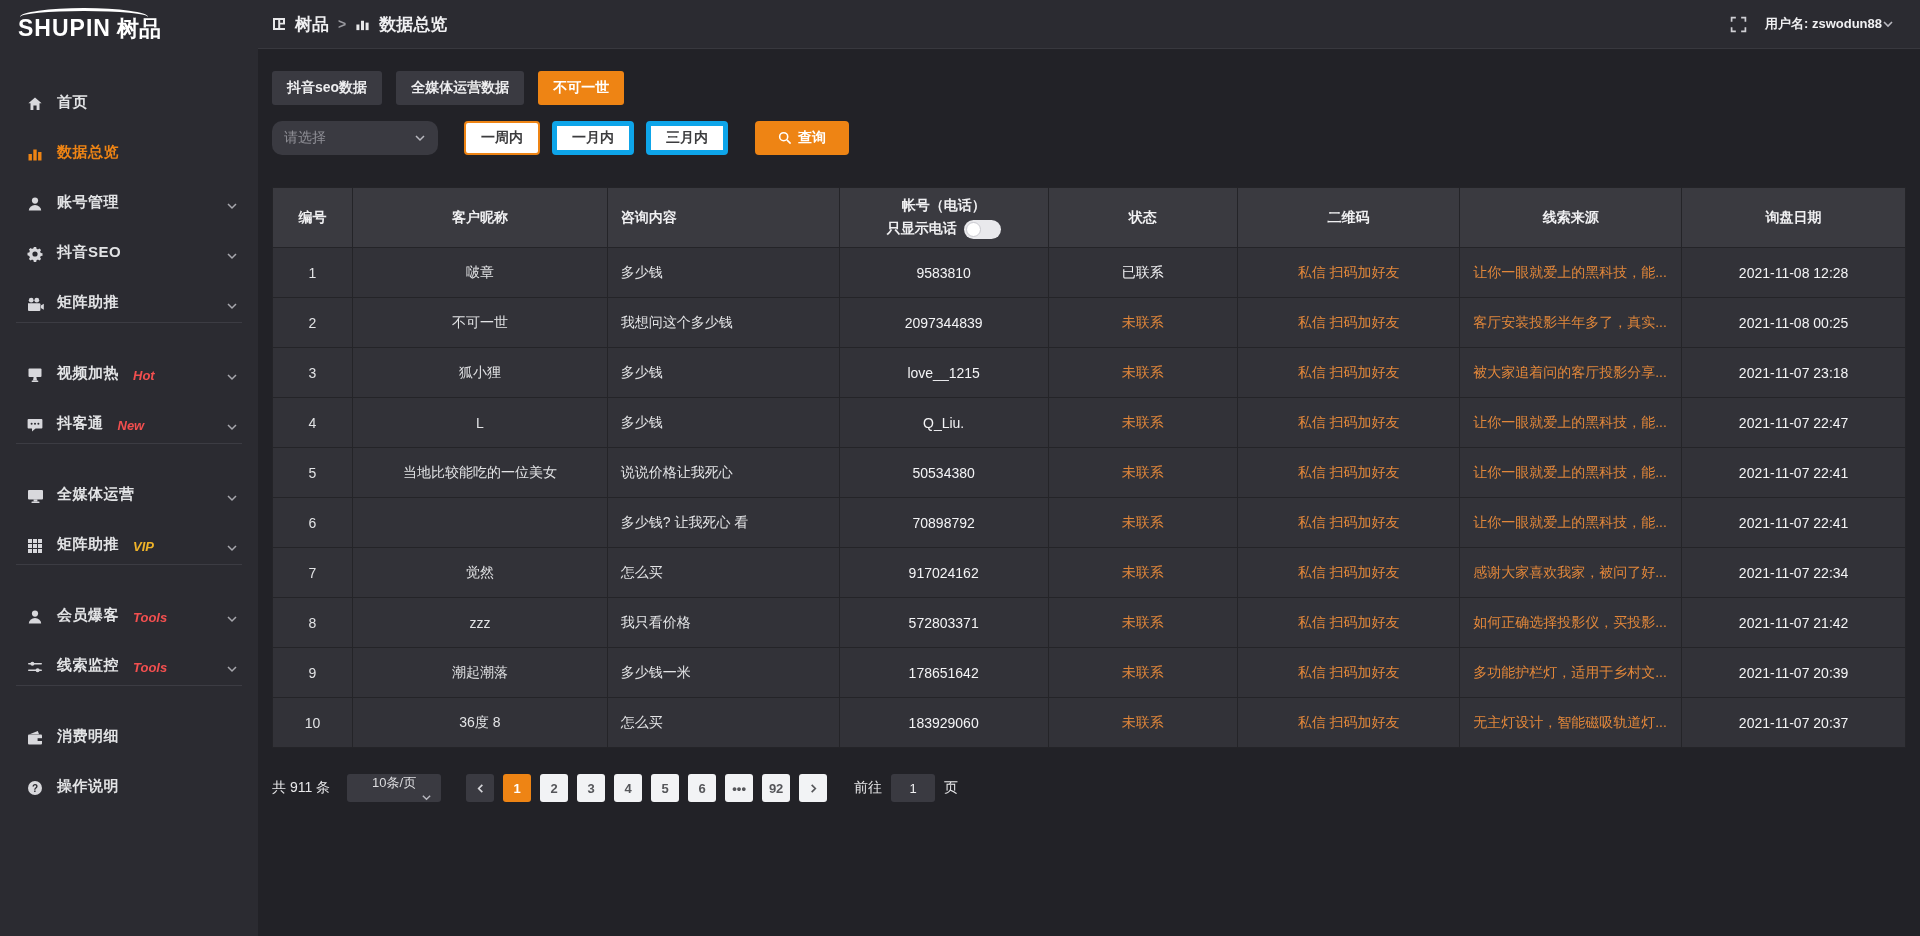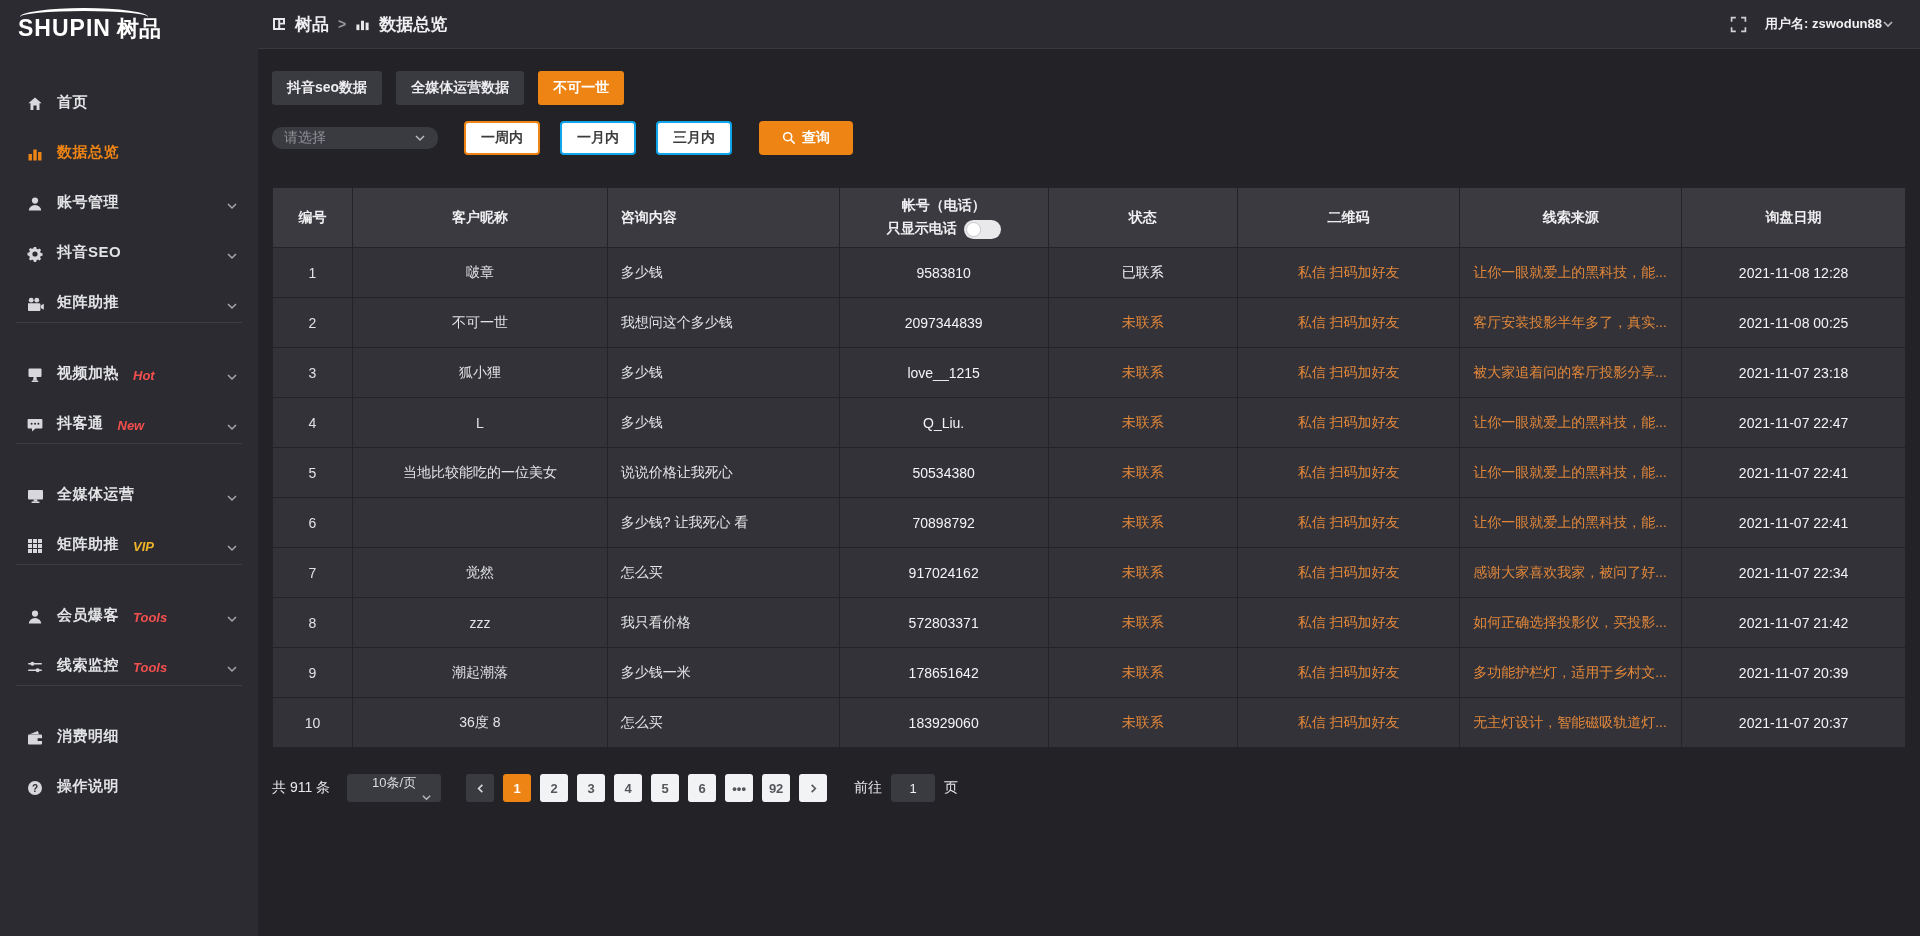--- a/index.html
+++ b/index.html
@@ -47,25 +47,25 @@
   .content{ flex:1; display:flex; flex-direction:column; background:var(--content-bg); border-top:1px solid #38383e; min-width:0;}
 
   
   .tabs{ display:flex; gap:14px; margin:22px 14px 0 14px; }
   .tab{ height:34px; padding:0 15px; display:flex; align-items:center; background:#3a3a41; color:#ededef;
     font-size:14px; font-weight:bold; border-radius:3px; cursor:pointer; }
   .tab.active{ background:var(--accent); color:#fff; }
 
   
   .filters{ display:flex; align-items:center; margin:16px 14px 0 14px; }
-  .select{ width:166px; height:22px; background:#3a3a41; border-radius:10px; display:flex; align-items:center;
+  .select{ width:166px; height:34px; background:#3a3a41; border-radius:10px; display:flex; align-items:center;
     padding:0 12px; color:#8f8f96; font-size:14px; cursor:pointer; }
   .select .chev{ margin-left:auto; }
-  .range-group{ display:flex; gap:20px; margin-left:26px; }
-  .rbtn{ height:34px; padding:0 15px; background:#fff; border:2px solid #0ea5e9; border-radius:4px;
+  .range-group{ display:flex; gap:12px; margin-left:26px; }
+  .rbtn{ height:34px; padding:0 15px; background:#fff; border:5px solid #0ea5e9; border-radius:4px;
     font-size:14px; color:#3c3c3e; font-weight:bold; display:flex; align-items:center; cursor:pointer;}
   .rbtn.active{ border:2px solid var(--accent); }
   .search-btn{ height:34px; padding:0 23px; margin-left:27px; background:var(--accent); border-radius:4px;
     color:#fff; font-size:14px; font-weight:bold; display:flex; align-items:center; gap:6px; cursor:pointer; border:none;}
 
   
   .tbl-wrap{ margin:32px 14px 0 14px; }
   table{ width:100%; border-collapse:collapse; table-layout:fixed; }
   th,td{ border:1px solid var(--line); font-size:14px; color:var(--txt); text-align:center; overflow:hidden;
     white-space:nowrap; text-overflow:ellipsis; padding:0 10px;}

